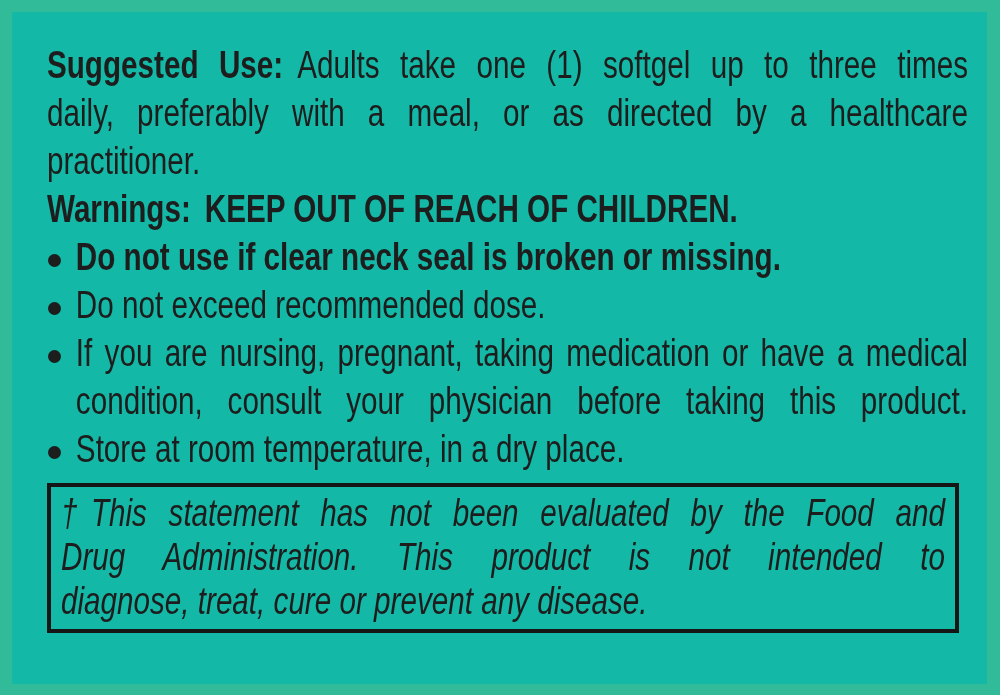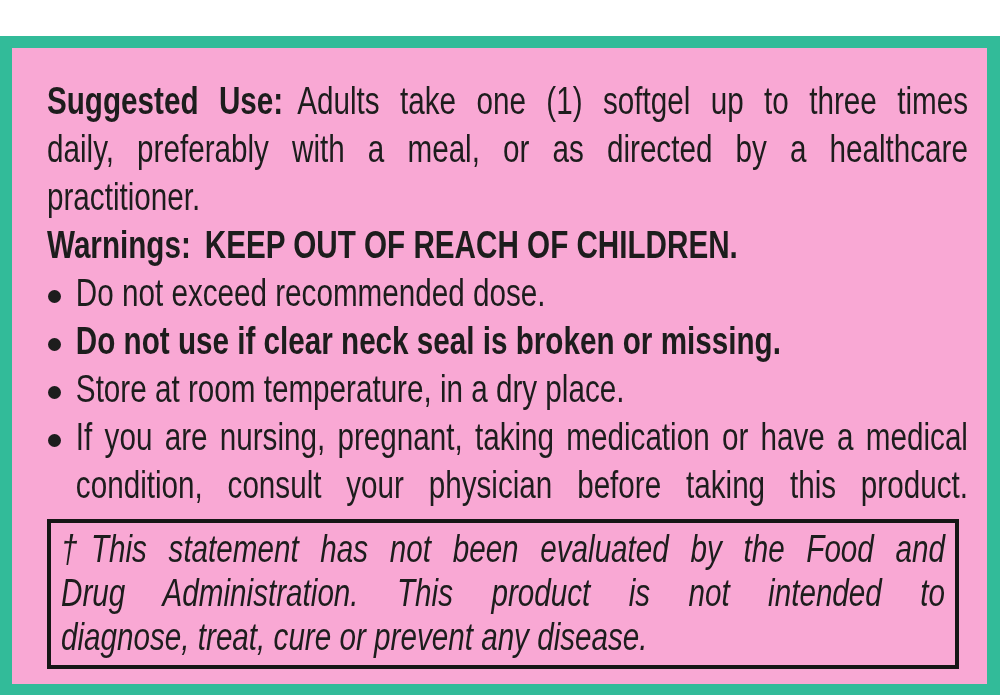--- a/index.html
+++ b/index.html
@@ -7,25 +7,24 @@
     padding: 0;
     width: 1000px;
     height: 695px;
     background: #ffffff;
     font-family: "Liberation Sans", "DejaVu Sans", sans-serif;
   }
   .frame {
     position: absolute;
     inset: 0;
     box-sizing: border-box;
-    background: #f9a8d4;
+    background: #14b8a6;
     border-style: solid;
     border-color: var(--border_teal, #32BB99);
     border-width: 12px 13px 11px 12px;
-    margin-top: 36px;
   }
   .content {
     position: absolute;
     left: 35px;
     top: 29px;
     width: 921px;
     color: var(--text_black, #1D1D1D);
     font-size: 38px;
     line-height: 48px;
     letter-spacing: 0;
@@ -72,37 +71,37 @@
     <div>
       <div class="ln fill"><span class="b hgap">Suggested Use:</span><span>Adults take one (1) softgel up to three times</span></div>
       <div class="ln fill">daily, preferably with a meal, or as directed by a healthcare</div>
       <div class="ln last">practitioner.</div>
     </div>
 
     <div class="ln last b"><span class="hgap">Warnings:</span><span>KEEP OUT OF REACH OF CHILDREN.</span></div>
 
     <div class="bullet">
       <span class="dot"></span>
-      <div class="ln last">Do not exceed recommended dose.</div>
-    </div>
-
-    <div class="bullet">
-      <span class="dot"></span>
       <div class="ln last b">Do not use if clear neck seal is broken or missing.</div>
     </div>
 
     <div class="bullet">
       <span class="dot"></span>
-      <div class="ln last">Store at room temperature, in a dry place.</div>
+      <div class="ln last">Do not exceed recommended dose.</div>
     </div>
 
     <div class="bullet">
       <span class="dot"></span>
       <div class="ln fill">If you are nursing, pregnant, taking medication or have a medical</div>
       <div class="ln fill">condition, consult your physician before taking this product.</div>
+    </div>
+
+    <div class="bullet">
+      <span class="dot"></span>
+      <div class="ln last">Store at room temperature, in a dry place.</div>
     </div>
 
     <div class="disclaimer">
       <div class="ln fill">†This statement has not been evaluated by the Food and</div>
       <div class="ln fill">Drug Administration. This product is not intended to</div>
       <div class="ln last">diagnose, treat, cure or prevent any disease.</div>
     </div>
 
   </div>
 </div>

